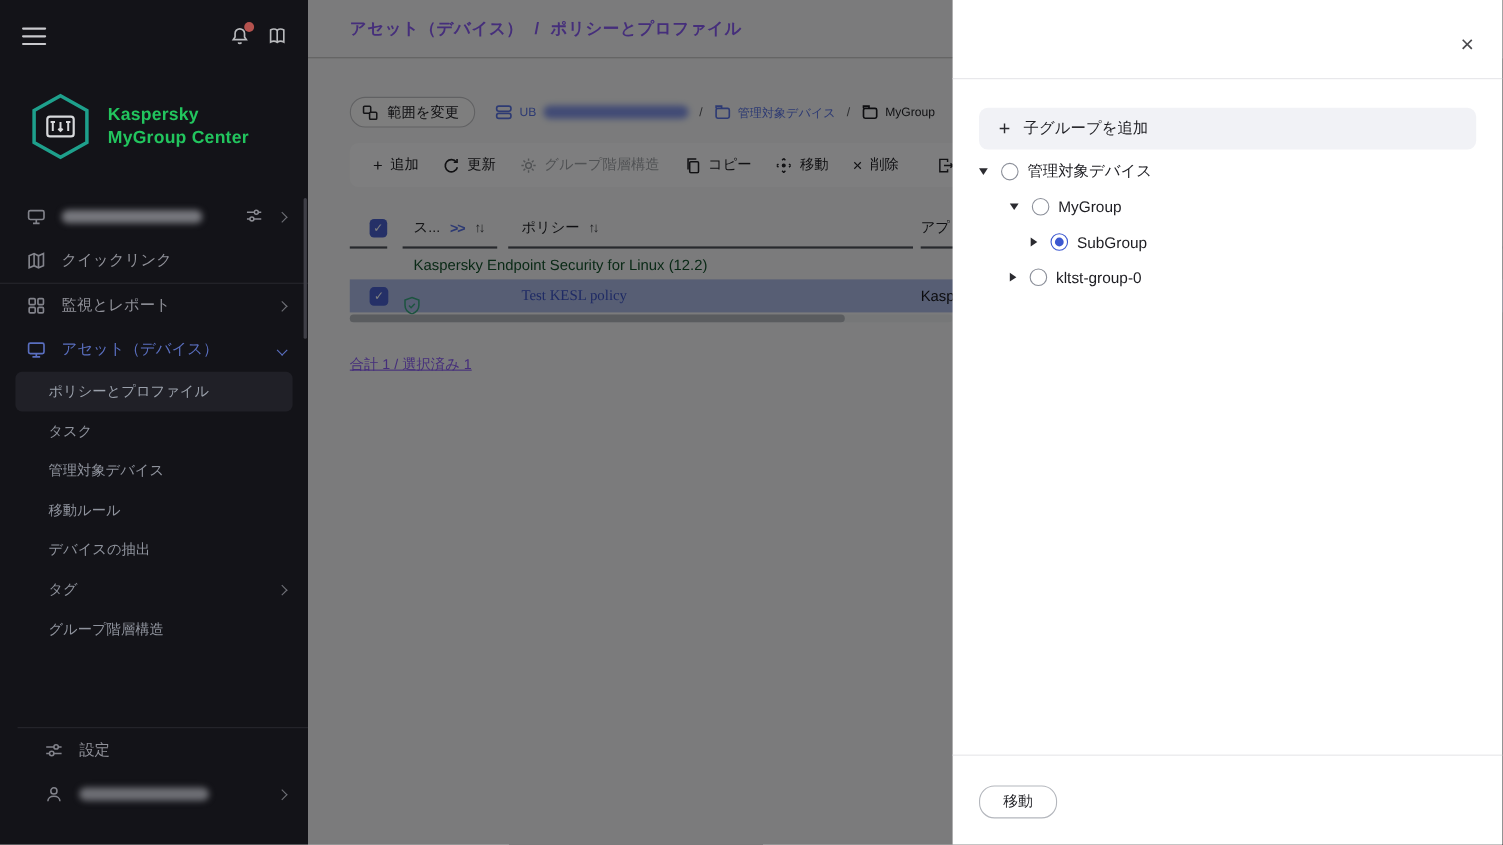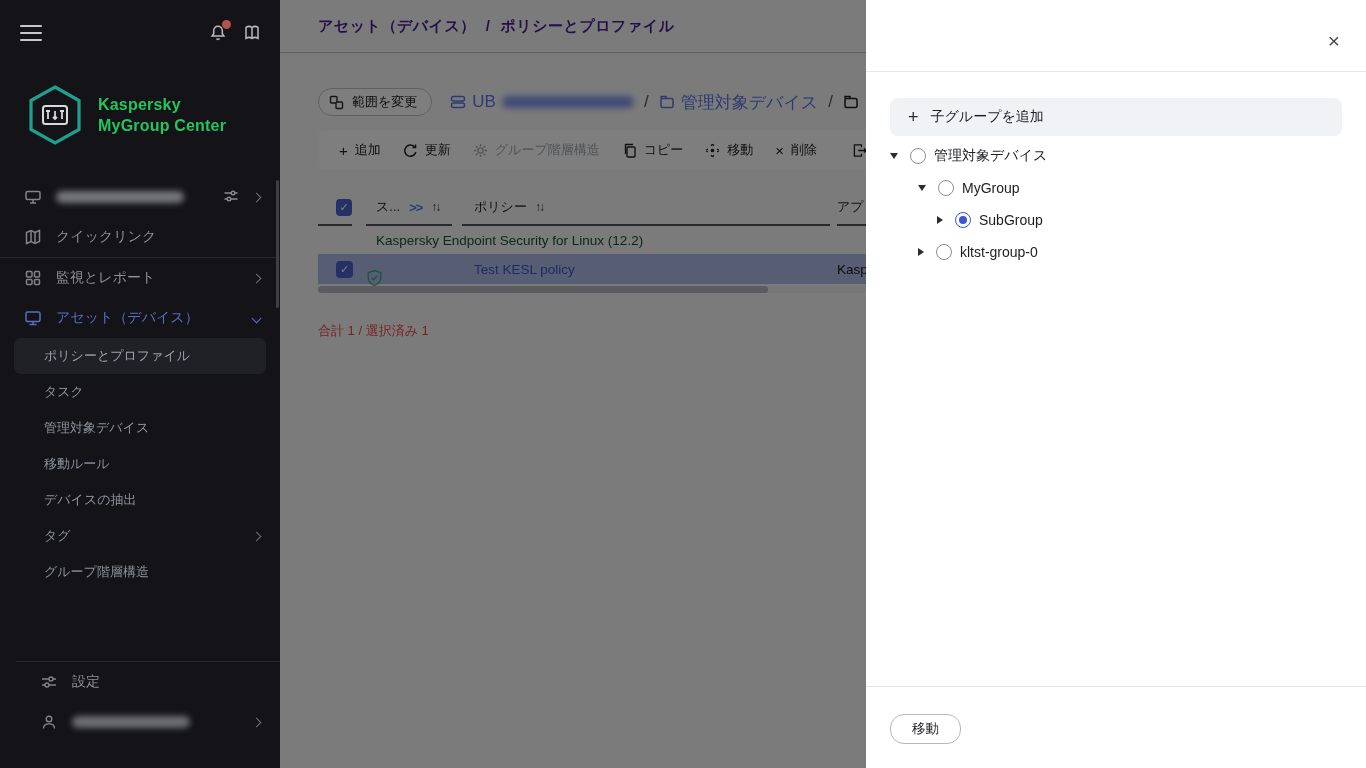--- a/index.html
+++ b/index.html
@@ -34,26 +34,26 @@
   .blob { display:inline-block; height:12px; border-radius:6px; filter:blur(3px); }
   .blob.gray { background:#77787e; width:128px; }
   .blob.gray2 { background:#6e6f75; width:118px; }
   .blob.blue { background:#5b74e6; opacity:.75; width:132px; }
   .sb-bottom { position:absolute; left:16px; right:0; top:661px; }
   .sb-scroll { position:absolute; right:1px; top:180px; width:3px; height:128px; background:#3e3e46; border-radius:2px; }
 
   
   .main { position:absolute; left:280px; top:0; right:0; bottom:0; background:#f6f7f8; }
   .page-header { height:53px; background:#f6f7f8; border-bottom:1px solid #bfbfbf; display:flex; align-items:center; padding-left:38px; }
-  .page-title { font-size:15px; font-weight:700; color:#4c1d95; letter-spacing:.5px; }
+  .page-title { font-size:15px; font-weight:700; color:#8b5cf6; letter-spacing:.5px; }
   .page-title .sep { margin:0 10px; font-weight:700; }
   .scope-row { margin:35px 0 0 38px; height:28px; display:flex; align-items:center; }
   .scope-chip { height:28px; display:flex; align-items:center; gap:8px; padding:0 14px 0 10px; border:1px solid #c2c2c6; border-radius:14px; background:#fdfdfd; font-size:13px; color:#1d1d22; cursor:pointer; }
   .scope-chip svg { width:15px; height:15px; color:#2a2a2e; }
-  .breadcrumb { display:flex; align-items:center; gap:8px; margin-left:18px; font-size:17px; }
+  .breadcrumb { display:flex; align-items:center; gap:8px; margin-left:18px; font-size:11px; }
   .bc-link { display:flex; align-items:center; gap:6px; color:#5b74e6; cursor:pointer; }
   .bc-link svg { width:16px; height:16px; }
   .bc-current { display:flex; align-items:center; gap:6px; color:#1d1d22; }
   .bc-current svg { width:16px; height:16px; }
   .bc-sep { color:#55555a; margin:0 2px; }
   .toolbar { margin:14px 0 0 38px; width:560px; height:40px; background:#fdfdfe; border-radius:8px; display:flex; align-items:center; padding:0 10px; }
   .tb-btn { display:flex; align-items:center; gap:7px; font-size:13px; color:#222227; padding:0 11px; height:40px; cursor:pointer; white-space:nowrap; }
   .tb-btn svg { width:15px; height:15px; display:block; }
   .tb-btn .xglyph { font-size:15px; line-height:1; }
   .tb-btn.disabled { color:#a3a6ab; cursor:default; }
@@ -65,29 +65,29 @@
   .col-app { flex:1; }
   .cb { width:17px; height:17px; border-radius:4px; background:#4a61cf; color:#fff; font-size:11px; display:flex; align-items:center; justify-content:center; margin-left:18px; cursor:pointer; }
   .status-trunc { margin-left:10px; color:#2a2a2e; }
   .expand-cols { color:#5b74e6; font-weight:700; letter-spacing:-1px; font-size:13px; cursor:pointer; }
   .sorticon { letter-spacing:-2px; font-size:12px; color:#3a3a40; cursor:pointer; }
   .col-policy .label { margin-left:12px; }
   .col-policy .sorticon { margin-left:8px; }
   .col-app .label { margin-left:0; }
   .group-row { margin-left:38px; height:28px; display:flex; align-items:center; padding-left:58px; font-size:13.5px; color:#14532d; }
   .data-row { margin-left:38px; height:30px; display:flex; align-items:center; background:#aebce9; cursor:pointer; }
-  .cell-check { width:48px; } .cell-status { width:96px; } .cell-policy { width:375px; } .cell-app { flex:1; overflow:hidden; }
+  .cell-check { width:48px; } .cell-status { width:96px; } .cell-policy { width:375px;font-family:Liberation Serif, serif; } .cell-app { flex:1; overflow:hidden; }
   .cell-check .cb { margin-left:18px; }
   .shield { width:17px; height:18px; margin-left:10px; color:#3aa880; }
   .shield svg { width:17px; height:18px; display:block; }
   .policy-link { margin-left:12px; font-size:13.5px; color:#3d55c8; cursor:pointer; }
   .cell-app { font-size:13.5px; color:#17171b; white-space:nowrap; }
   .hscroll { margin:2px 0 0 38px; width:548px; height:7px; background:#eceef1; border-radius:4px; position:relative; }
   .hscroll .thumb { position:absolute; left:0; top:0; height:7px; width:450px; border-radius:4px; background:#b4b8bf; cursor:grab; }
-  .summary { margin:29px 0 0 38px; font-size:13px; color:#ef4444; }
+  .summary { margin:29px 0 0 38px; font-size:13px; color:#8b5cf6;text-decoration:underline; }
   .dim { position:absolute; inset:0; background:rgba(0,0,0,0.5); z-index:5; }
 
   
   .drawer { position:absolute; left:866px; top:0; width:500px; height:768px; background:#ffffff; z-index:10; }
   .drawer-close { position:absolute; top:30px; right:26px; font-size:21px; color:#4a4a4e; line-height:1; cursor:pointer; background:none; border:none; font-family:inherit; }
   .drawer-hdiv { position:absolute; top:71px; left:0; right:0; height:1px; background:#e6e6e9; }
   .add-child { position:absolute; top:98px; left:24px; right:24px; height:38px; background:#f1f2f6; border:none; border-radius:8px; display:flex; align-items:center; gap:12px; padding:0 0 0 18px; font-size:14px; color:#1d1d22; font-family:inherit; cursor:pointer; }
   .add-child .plus { font-size:18px; font-weight:400; color:#2a2a2e; line-height:1; }
   .tree { position:absolute; top:140px; left:0; right:0; }
   .tree-row { height:32px; display:flex; align-items:center; font-size:14px; color:#1d1d22; cursor:pointer; }

